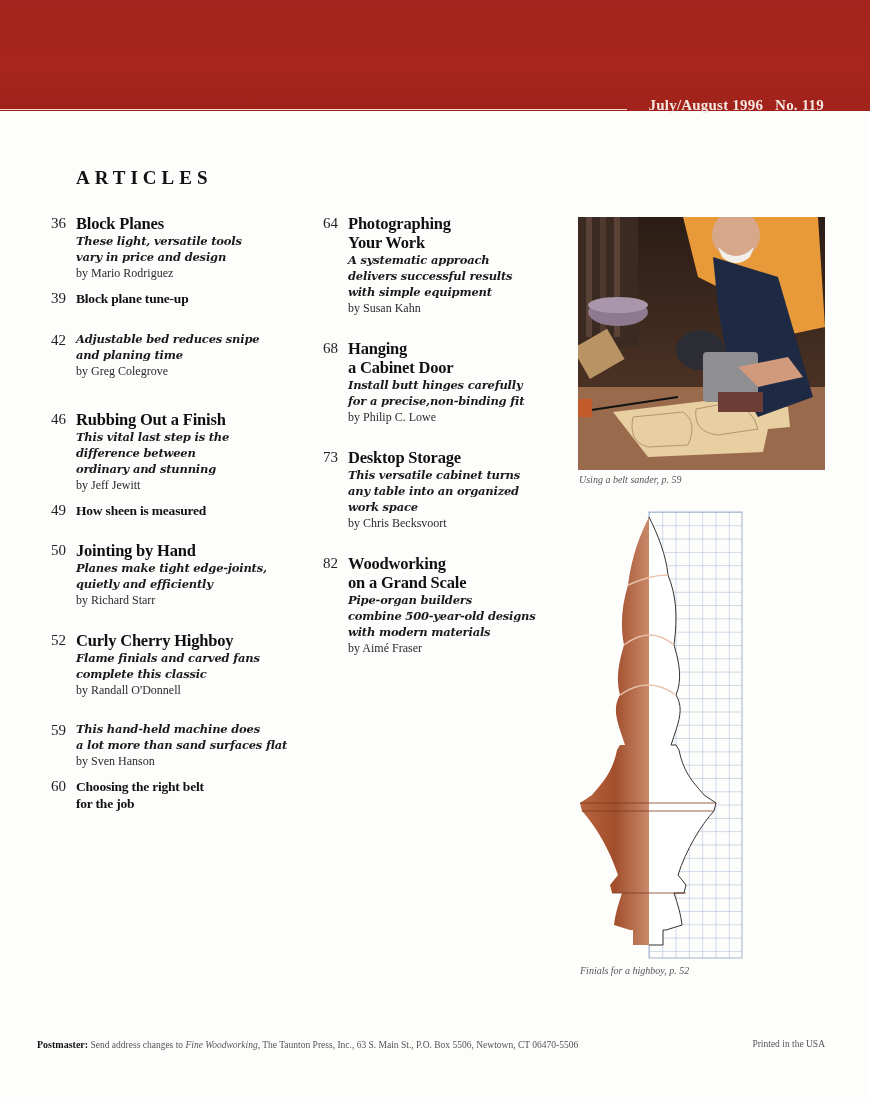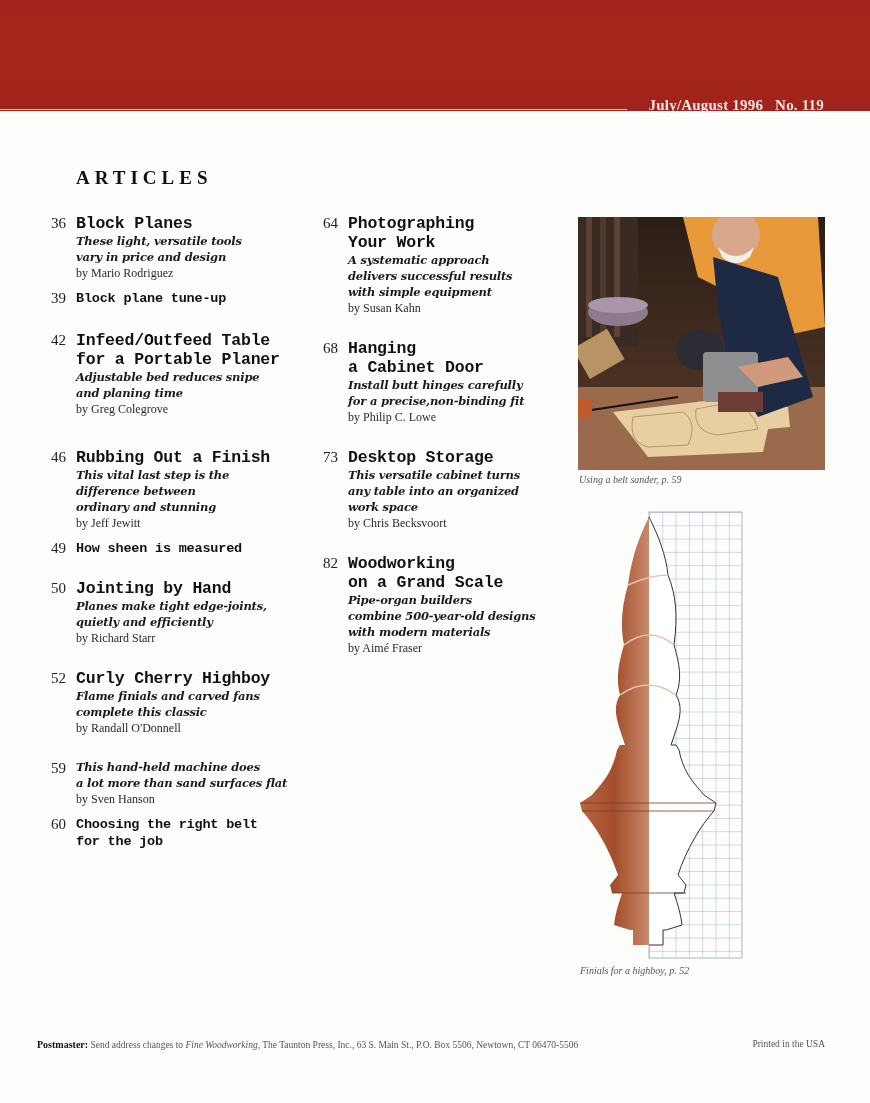--- a/index.html
+++ b/index.html
@@ -30,21 +30,21 @@
   }
   .col { position: absolute; }
   .col-left { left: 36px; top: 214px; width: 260px; }
   .col-mid { left: 308px; top: 214px; width: 240px; }
   .entry { position: relative; padding-left: 40px; }
   .pg {
     position: absolute; left: 0; top: 1px; width: 30px; text-align: right;
     font-family: "Liberation Serif", serif; font-size: 15px; color: #222;
   }
   .headline {
-    font-family: Liberation Mono, monospace; font-weight: bold; font-size: 16.5px;
+    font-family: Liberation Serif, serif; font-weight: bold; font-size: 16.5px;
     line-height: 19px; letter-spacing: -0.2px; white-space: pre-line;
   }
   .dek {
     font-family: "DejaVu Serif", serif; font-style: italic; font-weight: bold;
     font-size: 11.5px; line-height: 16px; color: #1a1a1a; white-space: pre-line;
     letter-spacing: -0.2px;
   }
   .byline {
     font-family: "Liberation Serif", serif; font-size: 12px; line-height: 17px; color: #2a2a2a;
   }
@@ -89,22 +89,20 @@
     <div class="dek">These light, versatile tools
 vary in price and design</div>
     <div class="byline">by Mario Rodriguez</div>
   </div>
   <div class="entry sub" style="margin-bottom:24px">
     <div class="pg">39</div>
     <div class="headline">Block plane tune-up</div>
   </div>
   <div class="entry" style="margin-bottom:30px">
     <div class="pg">42</div>
-    <div class="headline">Infeed/Outfeed Table
-for a Portable Planer</div>
     <div class="dek">Adjustable bed reduces snipe
 and planing time</div>
     <div class="byline">by Greg Colegrove</div>
   </div>
   <div class="entry" style="margin-bottom:8px">
     <div class="pg">46</div>
     <div class="headline">Rubbing Out a Finish</div>
     <div class="dek">This vital last step is the
 difference between
 ordinary and stunning</div>

